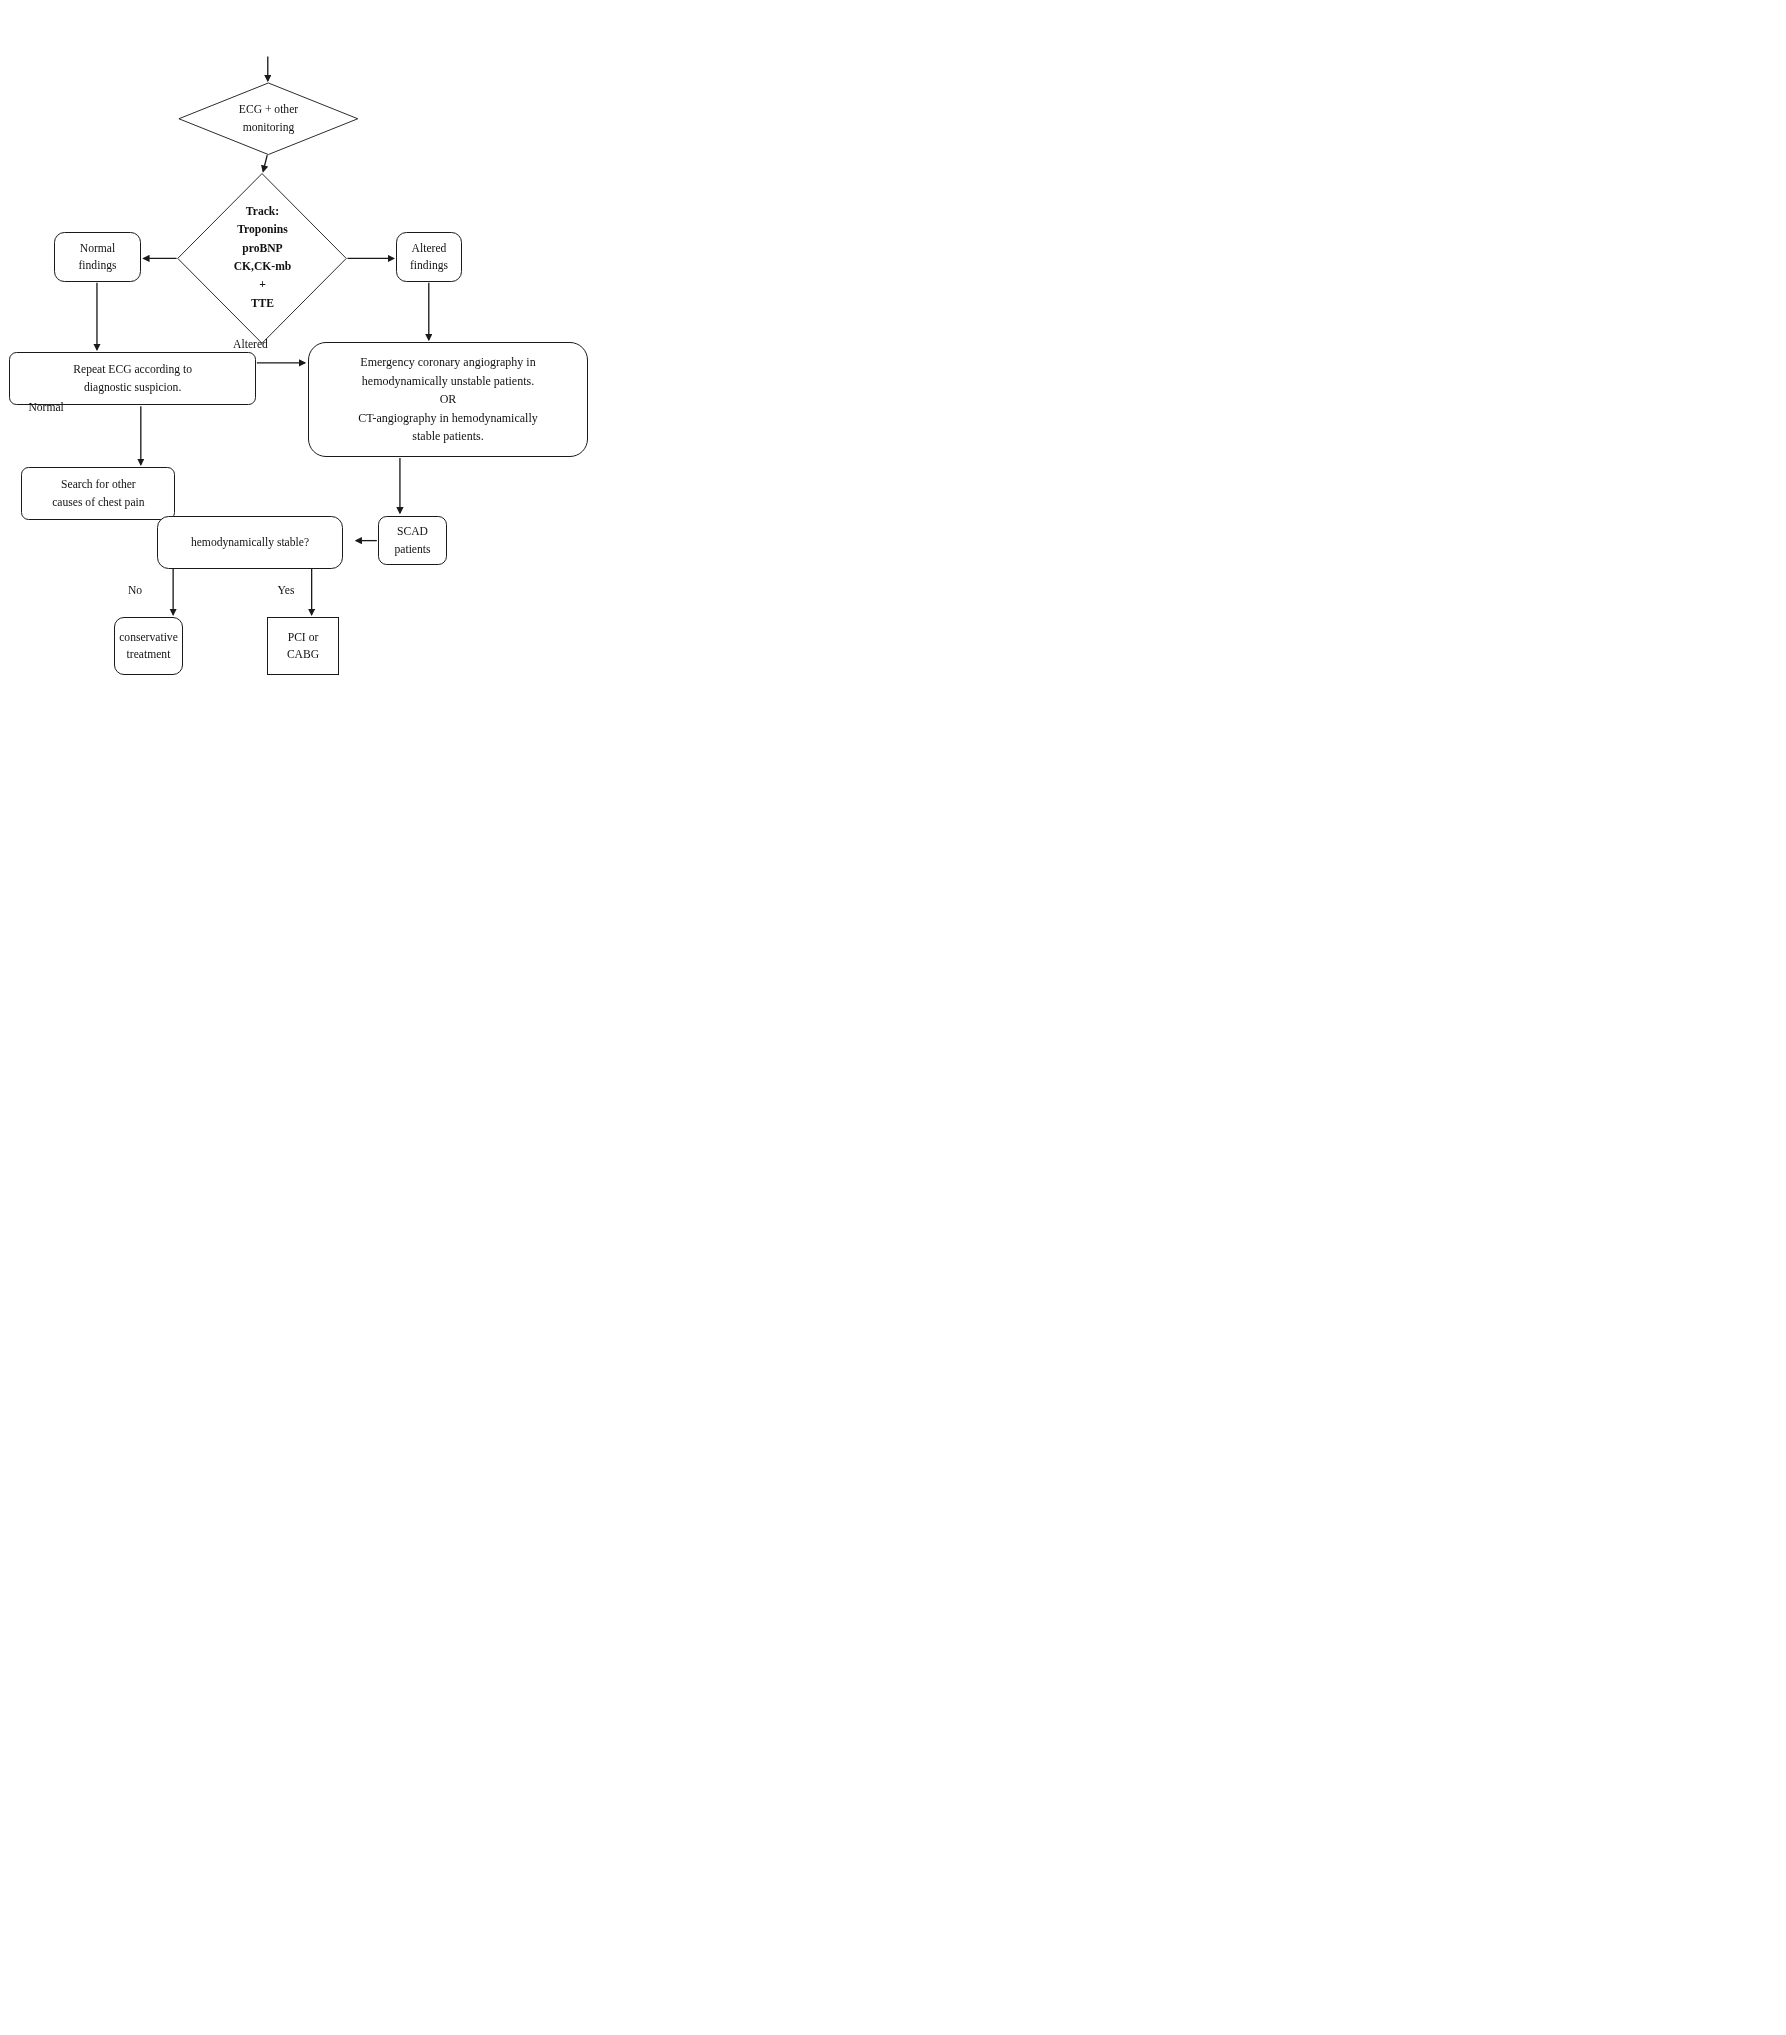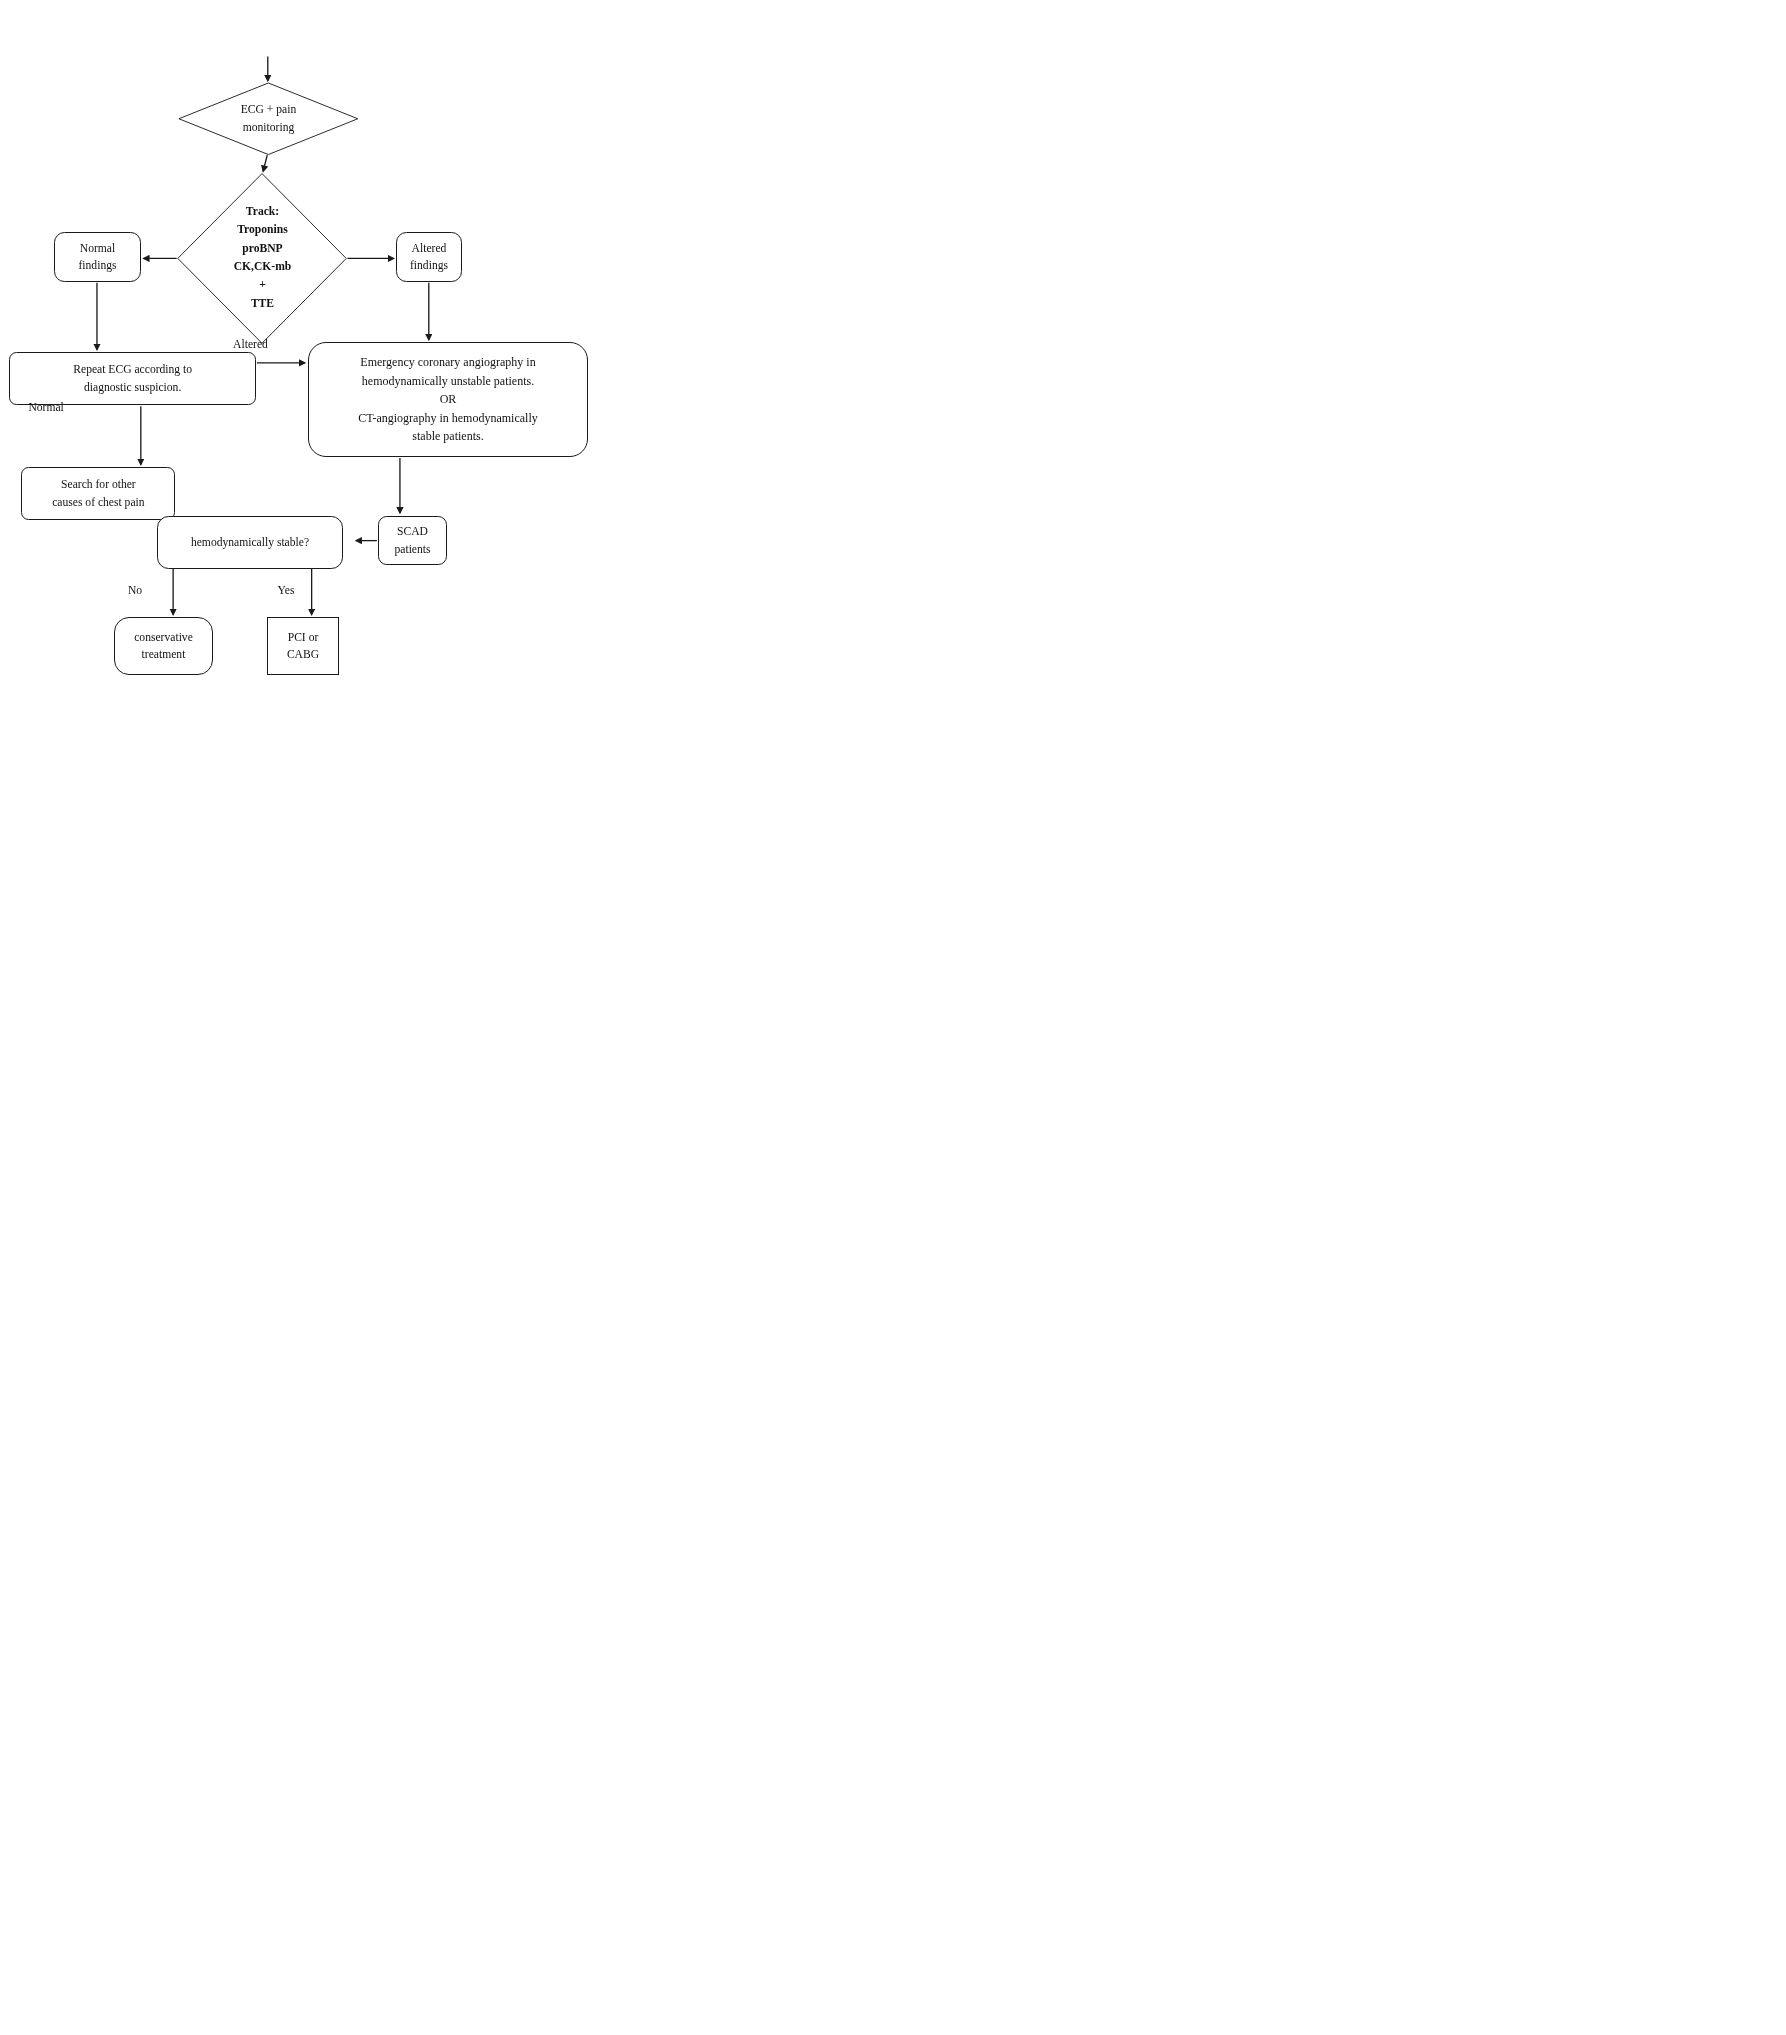--- a/index.html
+++ b/index.html
@@ -56,21 +56,21 @@
 
   
   #n-start        { left: 120px; top: 4.6px;    width: 296px; height: 51px;  border-radius: 10.4px; font-size: 12px; line-height: 1.45; }
   #n-normal-find  { left: 54px;  top: 232px;  width: 87px; height: 50px;  border-radius: 10.4px; }
   #n-altered-find { left: 396px; top: 232px;  width: 66px; height: 50px;  border-radius: 10.4px; }
   #n-repeat       { left: 9.2px;  top: 352px;  width: 247px; height: 53px;  border-radius: 7.5px; }
   #n-search       { left: 21.4px;  top: 467px;  width: 154px; height: 53px;  border-radius: 7.5px; }
   #n-angio        { left: 308px; top: 342px;  width: 280px; height: 115px; border-radius: 18px; font-size: 12px; line-height: 1.55; }
   #n-scad         { left: 378px; top: 516px;  width: 69px; height: 49px;  border-radius: 8.7px; }
   #n-stable       { left: 157px; top: 516px;  width: 186px; height: 53px;  border-radius: 11.6px; }
-  #n-conservative { left: 114px; top: 617px; width: 99px; height: 58px; border-radius: 15px; }
+  #n-conservative { left: 114px; top: 617px; width: 69px; height: 58px; border-radius: 10px; }
   #n-pci          { left: 267px; top: 617px; width: 72px; height: 58px; border-radius: 0; }
 
   #t-ecg-fetal    { left: 179px; top: 83px;  width: 179px; height: 72px; }
   #t-track        { left: 178px; top: 173px;  width: 169px; height: 170px; line-height: 1.58; font-weight: bold; }
 
   #lbl-altered { left: 213px; top: 338px;  width: 75px; }
   #lbl-normal  { left: 11.6px;  top: 401px;  width: 69px; }
   #lbl-no      { left: 106px; top: 584px; width: 58px; }
   #lbl-yes     { left: 257px; top: 584px; width: 58px; }
 </style>
@@ -117,21 +117,21 @@
 CT-angiography in hemodynamically
 stable patients.</div>
   <div class="node" id="n-scad">SCAD
 patients</div>
   <div class="node" id="n-stable">hemodynamically stable?</div>
   <div class="node" id="n-conservative">conservative
 treatment</div>
   <div class="node" id="n-pci">PCI or
 CABG</div>
 
-  <div class="dtext" id="t-ecg-fetal">ECG + pain
+  <div class="dtext" id="t-ecg-fetal">ECG + other
 monitoring</div>
   <div class="dtext" id="t-track">Track:
 Troponins
 proBNP
 CK,CK-mb
 +
 TTE</div>
 
   <div class="edge-label" id="lbl-altered">Altered</div>
   <div class="edge-label" id="lbl-normal">Normal</div>

